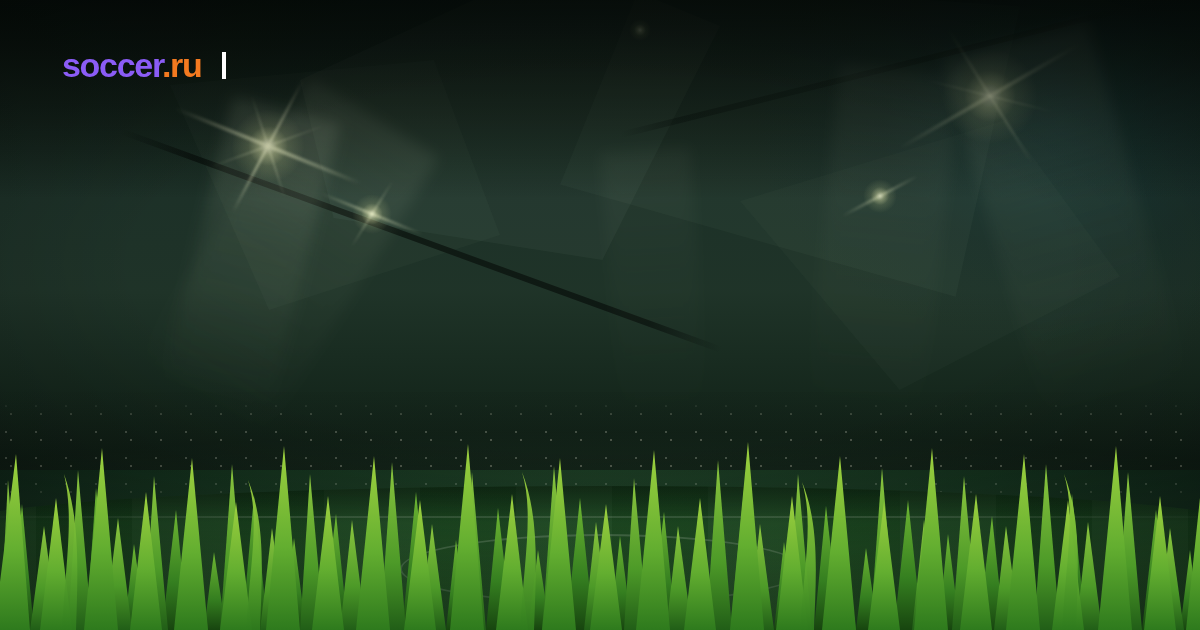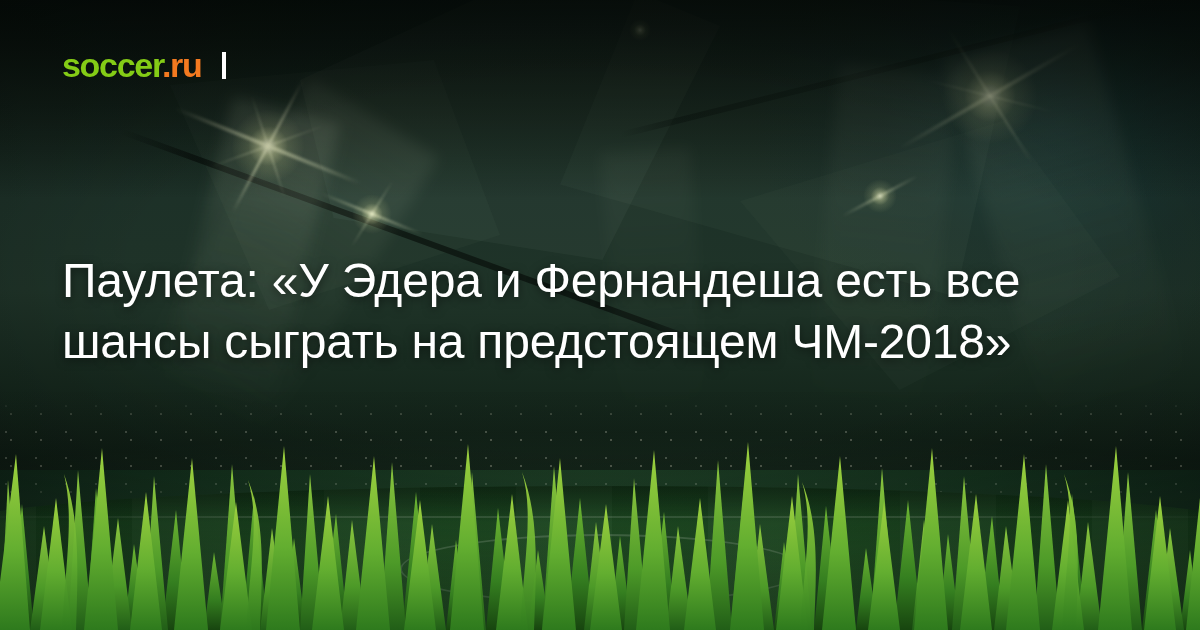--- a/index.html
+++ b/index.html
@@ -235,21 +235,21 @@
     align-items: center;
     gap: 0;
   }
   .logo {
     font-size: 34px;
     font-weight: bold;
     letter-spacing: -1.3px;
     line-height: 1;
     white-space: nowrap;
   }
-  .logo .word  { color: #84cc16; }
+  .logo .word  { color: #8b5cf6; }
   .logo .tld   { color: #f47a20; }
   .sep {
     width: 4px; height: 27px;
     background: #ffffff;
     margin: 0 18px 0 20px;
     flex: 0 0 auto;
   }
   .section {
     font-size: 33px;
     font-weight: bold;
@@ -459,15 +459,14 @@
         <path d="M1062 190 C1066 120 1076 74 1064 34 C1082 80 1078 132 1076 190 Z" opacity=".95"></path>
       </g>
     </svg>
   </div>
 
   <div class="header">
     <div class="logo"><span class="word">soccer</span><span class="tld">.ru</span></div>
     <div class="sep"></div>
   </div>
 
-  <h1 class="headline">Паулета: «У Эдера и Фернандеша есть все шансы сыграть на предстоящем ЧМ-2018»</h1>
 
 </div>
 
 </body></html>

